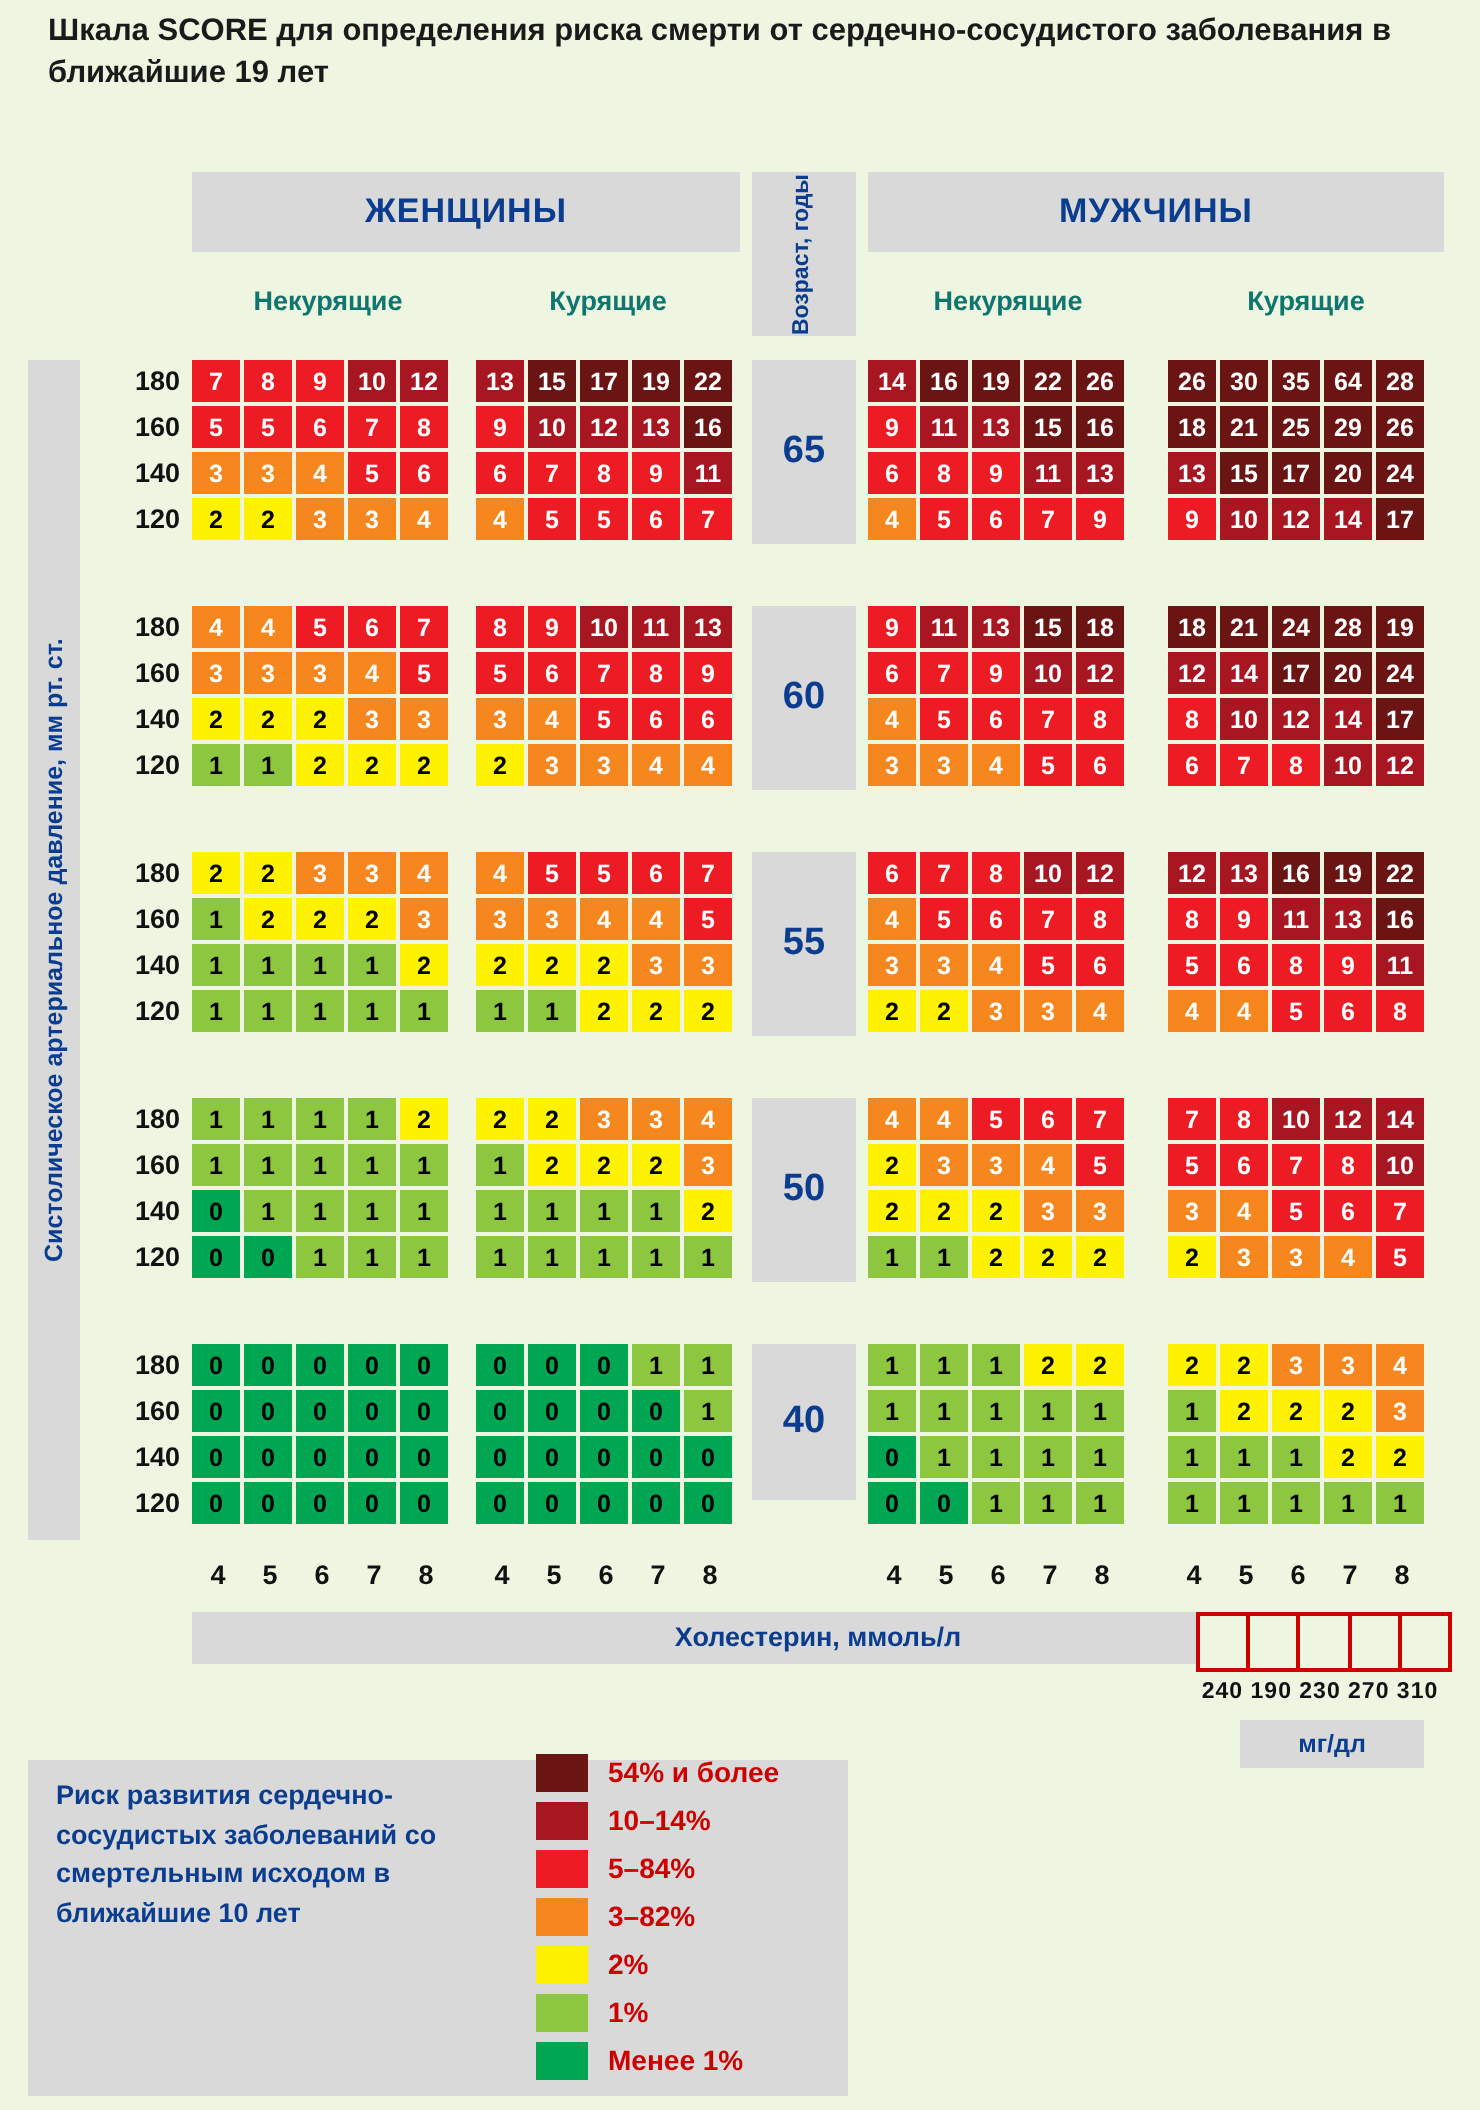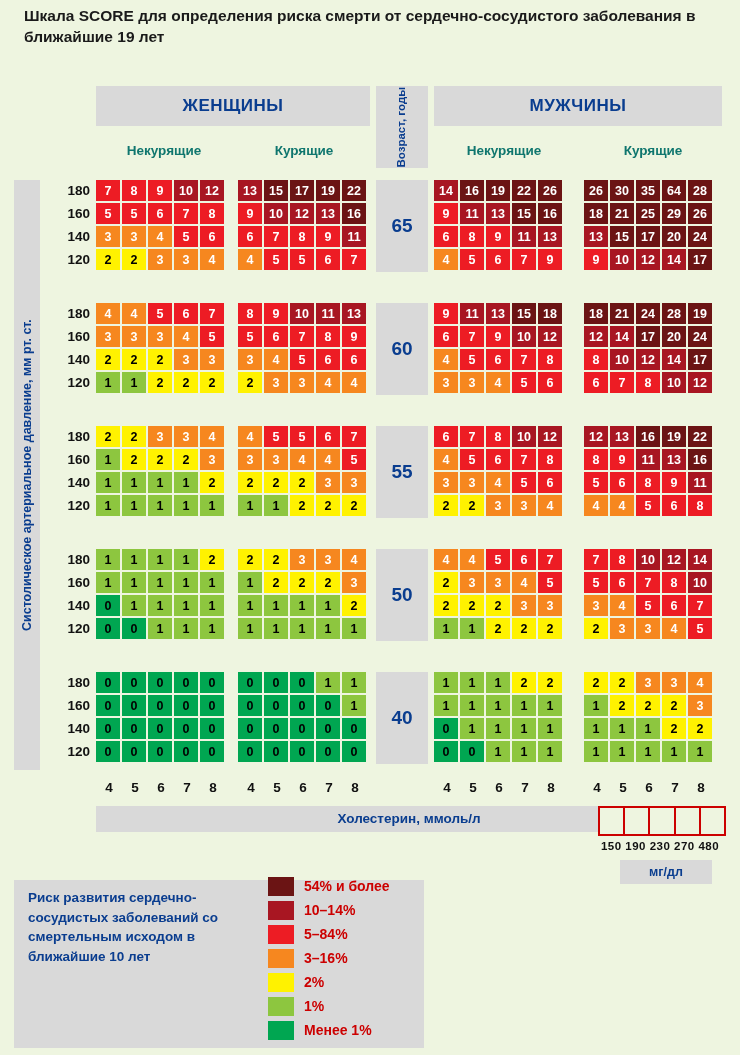--- a/index.html
+++ b/index.html
@@ -758,21 +758,21 @@
     <div class="bplabels" style="left: 44px; top: 180px;">
       <div>180</div>
       <div>160</div>
       <div>140</div>
       <div>120</div>
     </div>
     <div class="agecell" style="left: 376px; top: 180px; height: 92px;">65</div>
     <div class="agecell" style="left: 376px; top: 303px; height: 92px;">60</div>
     <div class="agecell" style="left: 376px; top: 426px; height: 92px;">55</div>
     <div class="agecell" style="left: 376px; top: 549px; height: 92px;">50</div>
-    <div class="agecell" style="left: 376px; top: 672px; height: 92px;">40</div>
+    <div class="agecell" style="left: 376px; top: 672px; height: 78px;">40</div>
     <div class="chol-row" style="left: 96px; top: 780px;">
       <div>4</div>
       <div>5</div>
       <div>6</div>
       <div>7</div>
       <div>8</div>
     </div>
     <div class="chol-row" style="left: 238px; top: 780px;">
       <div>4</div>
       <div>5</div>
@@ -799,41 +799,41 @@
 <div class="chol-bar">
   <span>Холестерин, ммоль/л</span>
 </div>
 <div class="mgdl-box">
   <i></i>
     <i></i>
     <i></i>
     <i></i>
     <i></i>
 </div>
-<div class="mgdl-vals">150 190 230 270 480</div>
+<div class="mgdl-vals">240 190 230 270 310</div>
 <div class="mgdl-label">мг/дл</div>
 
 <div class="legend-box"></div>
 <div class="legend-text">Риск развития сердечно-сосудистых заболеваний со смертельным исходом в ближайшие 10 лет</div>
 <div class="legend-items" id="legend-items">
     <div class="legend-item">
       <div class="legend-sw" style="background: rgb(107, 20, 20);"></div>
       <div class="legend-lb">54% и более</div>
     </div>
     <div class="legend-item">
       <div class="legend-sw" style="background: rgb(168, 22, 34);"></div>
       <div class="legend-lb">10–14%</div>
     </div>
     <div class="legend-item">
       <div class="legend-sw" style="background: rgb(237, 28, 36);"></div>
       <div class="legend-lb">5–84%</div>
     </div>
     <div class="legend-item">
       <div class="legend-sw" style="background: rgb(246, 135, 31);"></div>
-      <div class="legend-lb">3–16%</div>
+      <div class="legend-lb">3–82%</div>
     </div>
     <div class="legend-item">
       <div class="legend-sw" style="background: rgb(255, 242, 0);"></div>
       <div class="legend-lb">2%</div>
     </div>
     <div class="legend-item">
       <div class="legend-sw" style="background: rgb(141, 198, 63);"></div>
       <div class="legend-lb">1%</div>
     </div>
     <div class="legend-item">

